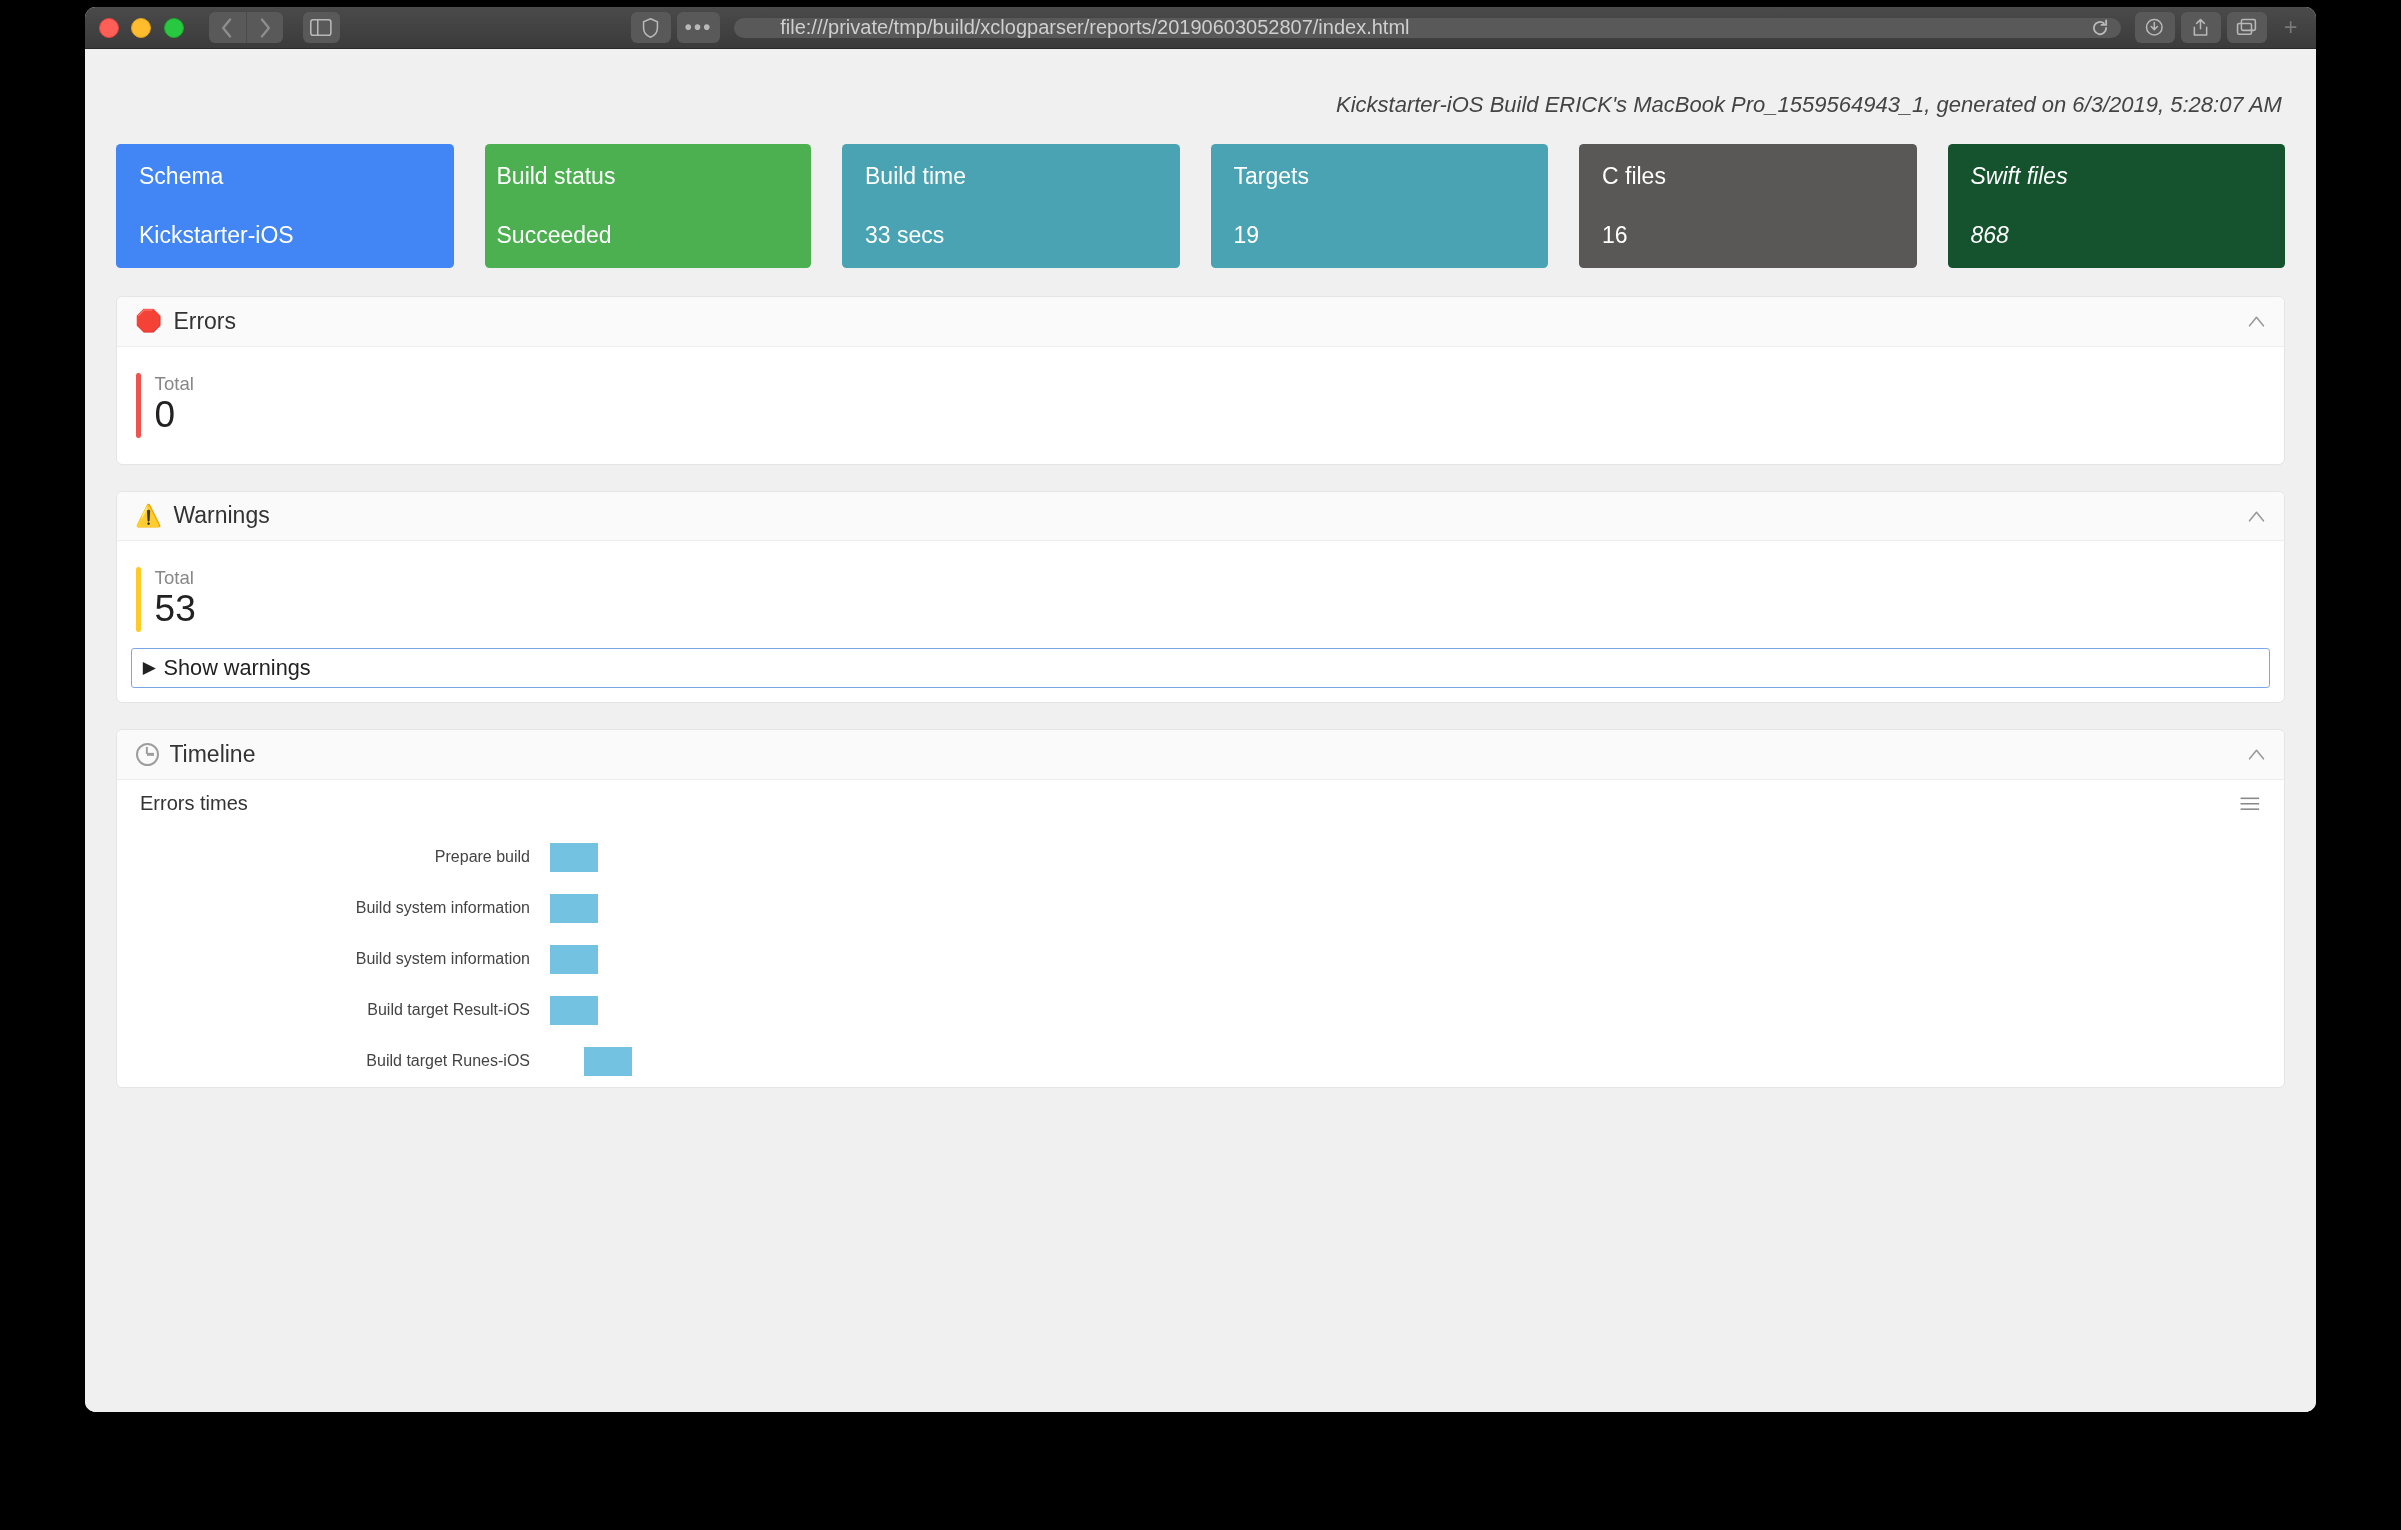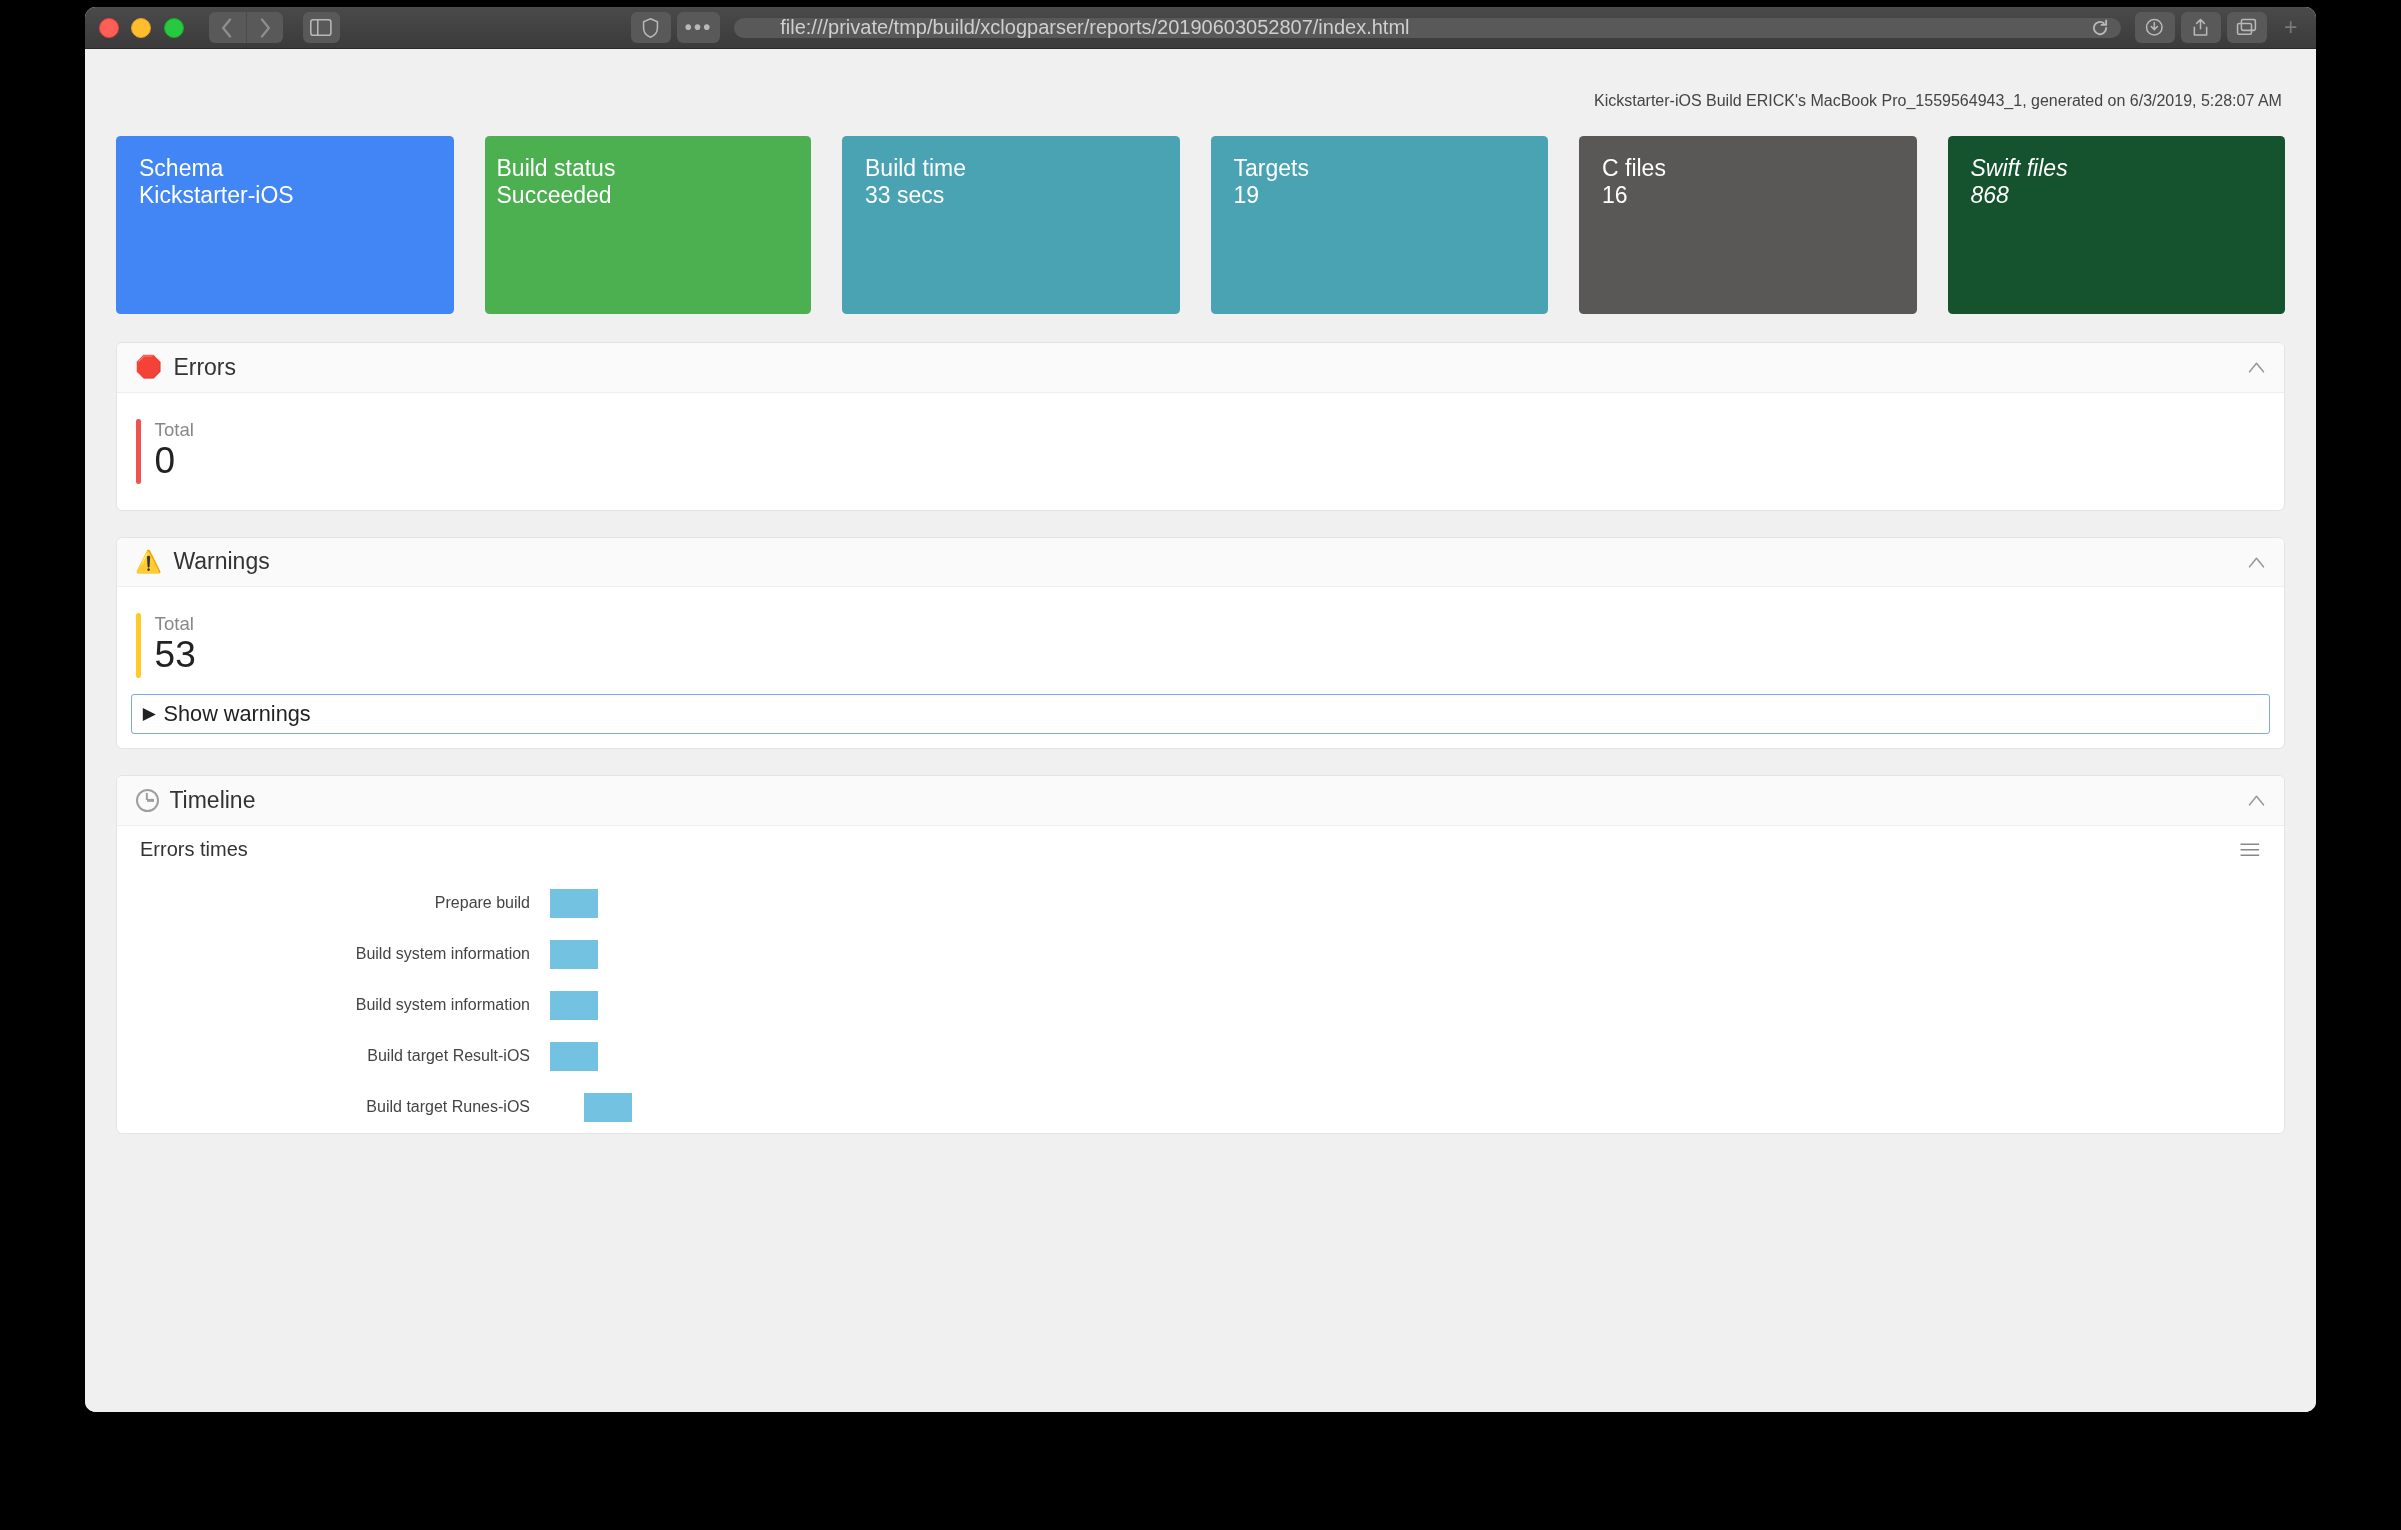--- a/index.html
+++ b/index.html
@@ -58,24 +58,24 @@
   }
   .address .reload { position:absolute; right:10.8px; color:#b8b8b8; }
   .right-tools { display:flex; gap:6.2px; margin-left:auto; align-items:center; }
   .plus-tab { margin-left:6.2px; color:#7a7a7a; font-size:23px; padding:0 4.6px;}
   
   .page { flex:1; background:#f0f0f0; overflow:hidden; }
   .navbar {
     background:#f8f9fa; border-bottom:0.8px solid #e4e4e4; padding: 17px 32.5px; font-size:31px; color:#555;
   }
   .main { padding: 23px 31px; }
-  .subtitle { text-align:right; color:#444; font-size:16px; margin: 20px 3.1px 26px; }
+  .subtitle { text-align:right; color:#444; font-size:22px; margin: 20px 3.1px 26px; font-style: italic; }
   .cards { display:flex; gap:31px; margin-bottom:28px; }
   .card {
-    flex:1; border-radius:4.6px; color:#fff; padding: 18.6px 23px; display:flex; flex-direction:column; height:178px;
+    flex:1; border-radius:4.6px; color:#fff; padding: 18.6px 23px; display:flex; flex-direction:column; justify-content:space-between; height:124px;
   }
   .card .label { font-size:23px; }
   .card .value { font-size:23px; }
   .c-blue   { background:#4285f4; }
   .c-green  { background:#4caf50;padding-left:12px; }
   .c-teal   { background:#4aa3b3; }
   .c-teal2  { background:#4aa3b3; }
   .c-dark   { background:#5a5757; }
   .c-red    { background:#14532d;font-style:italic; }
   .panel {

